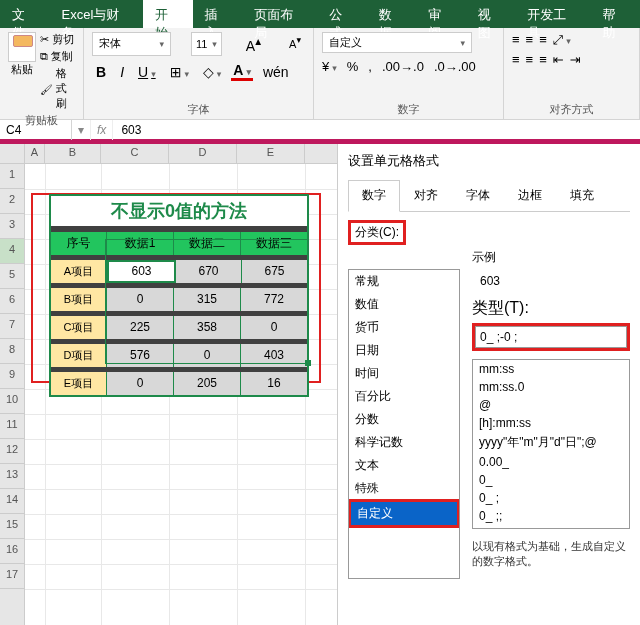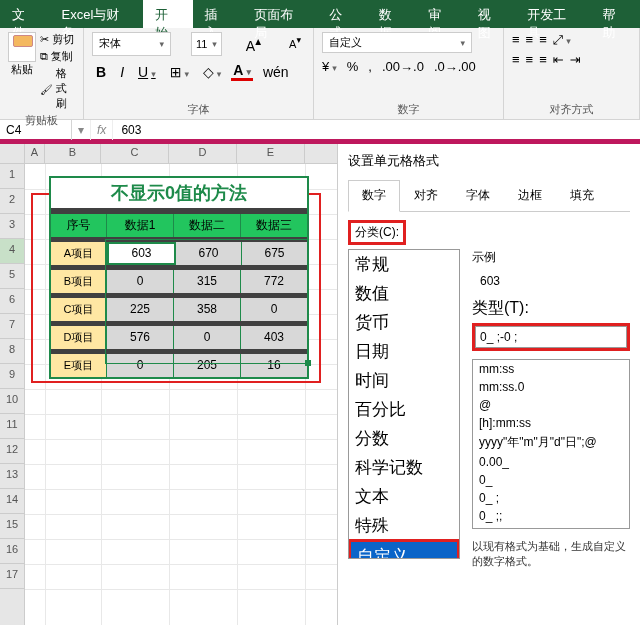--- a/index.html
+++ b/index.html
@@ -46,42 +46,42 @@
 .chA{width:20px}.chB{width:56px}.chC{width:68px}.chD{width:68px}.chE{width:68px}
 .sheet-body { display: flex; flex: 1; overflow: hidden; position: relative;}
 .rowhdrs { width: 25px; background: #e6e6e6; border-right: 1px solid #ccc; }
 .rh { height: 25px; border-bottom: 1px solid #ccc; text-align: center; font-size: 11px; padding-top: 4px; color: #555;}
 .rh.sel { background: #c8e0c8; }
 .cells { position: relative; flex: 1; }
 .grid-bg { position: absolute; inset: 0; }
 .gline-v { position: absolute; top: 0; bottom: 0; border-left: 1px solid #e8e8e8;}
 .gline-h { position: absolute; left: 0; right: 0; border-top: 1px solid #e8e8e8;}
 .redbox1 { position: absolute; left: 6px; top: 29px; width: 290px; height: 190px; border: 2px solid #e02020; pointer-events: none;}
-.tbl { position: absolute; left: 24px; top: 12px; width: 260px; border: 2px solid #1e8a4a; background: #fff;}
+.tbl { position: absolute; left: 24px; top: 30px; width: 260px; border: 2px solid #1e8a4a; background: #fff;}
 .tbl-title { background: #fff; color: #1e8a4a; text-align: center; font-size: 18px; font-weight: bold; padding: 3px 0;}
 .tbl-hdr { display: flex; background: #22c55e; border-top: 6px solid #404040;}
 .tbl-hdr div { flex: 1; text-align: center; padding: 3px 0; font-size: 12px; border-right: 1px solid #1e8a4a;}
 .tbl-hdr div:last-child{border-right:none}
 .tbl-hdr div:first-child{flex:0 0 56px}
 .tbl-row { display: flex; border-top: 5px solid #404040;}
 .tbl-row .rn { flex: 0 0 56px; background: #ffe7a3; text-align: center; padding: 4px 0; font-size: 11px; border-right: 1px solid #1e8a4a;}
 .tbl-row .rc { flex: 1; text-align: center; padding: 4px 0; font-size: 12px; border-right: 1px solid #1e8a4a; background: #d8d8d8;}
 .tbl-row .rc:last-child{border-right:none}
 .tbl-row .rc.active { background: #fff; border: 2px solid #1e8a4a; padding: 2px 0;}
 .sel-range { position: absolute; left: 80px; top: 75px; width: 204px; height: 125px; border: 1px solid #1e8a4a; pointer-events: none;}
 .sel-handle { position: absolute; right: -3px; bottom: -3px; width: 6px; height: 6px; background: #1e8a4a;}
 .pane { flex: 1; border-left: 1px solid #ccc; padding: 8px 10px; background: #fff; overflow: hidden;}
 .pane-title { font-size: 13px; margin-bottom: 10px;}
 .pane-tabs { display: flex; border-bottom: 1px solid #ccc; margin-bottom: 8px;}
 .pane-tab { padding: 6px 13px; font-size: 12px; border: 1px solid transparent; cursor: pointer;}
 .pane-tab.active { border: 1px solid #ccc; border-bottom: 1px solid #fff; margin-bottom: -1px; background: #fff;}
 .cat-label { font-size: 12px; margin-bottom: 4px;}
 .cat-red { border: 3px solid #e02020; padding: 1px 4px; display: inline-block;}
 .pane-cols { display: flex; gap: 12px; }
-.cat-list { width: 112px; height: 310px; border: 1px solid #999; overflow-y: auto; font-size: 17px; background: #fff;}
+.cat-list { width: 112px; height: 310px; border: 1px solid #999; overflow-y: auto; font-size: 12px; background: #fff; margin-top: 20px;}
 .cat-list div { padding: 3px 6px; cursor: pointer;}
 .cat-list div.sel { background: #0a64c8; color: #fff;}
 .right-col { flex: 1; }
 .sample-lbl { font-size: 12px; margin-bottom: 4px;}
 .sample-val { font-size: 12px; padding: 4px 2px 10px 8px;}
 .type-lbl { font-size: 16px; margin-bottom: 4px;}
 .type-input { border: 3px solid #e02020; padding: 0;}
 .type-input input { width: 100%; border: 1px solid #999; padding: 3px 4px; font-size: 12px; background: #fff;}
 .type-list { border: 1px solid #999; height: 170px; margin-top: 8px; overflow-y: auto; font-size: 12px; background: #fff;}
 .type-list div { padding: 2px 6px;}

